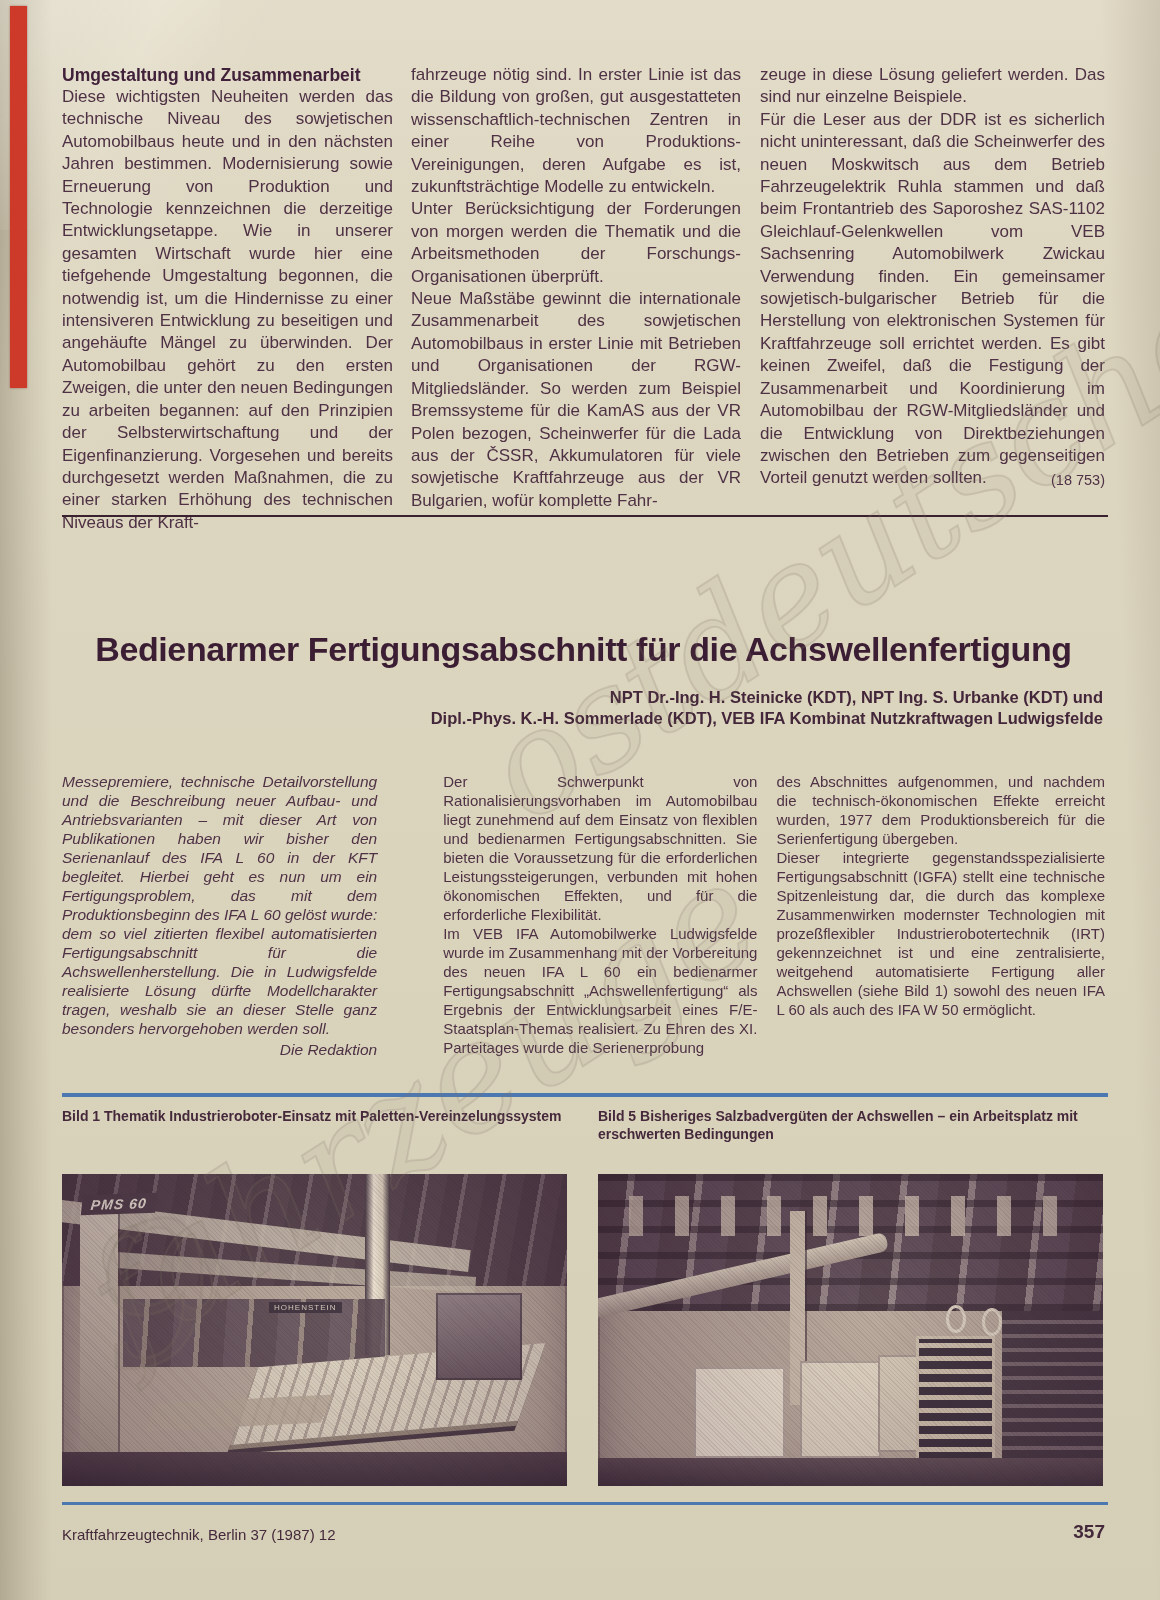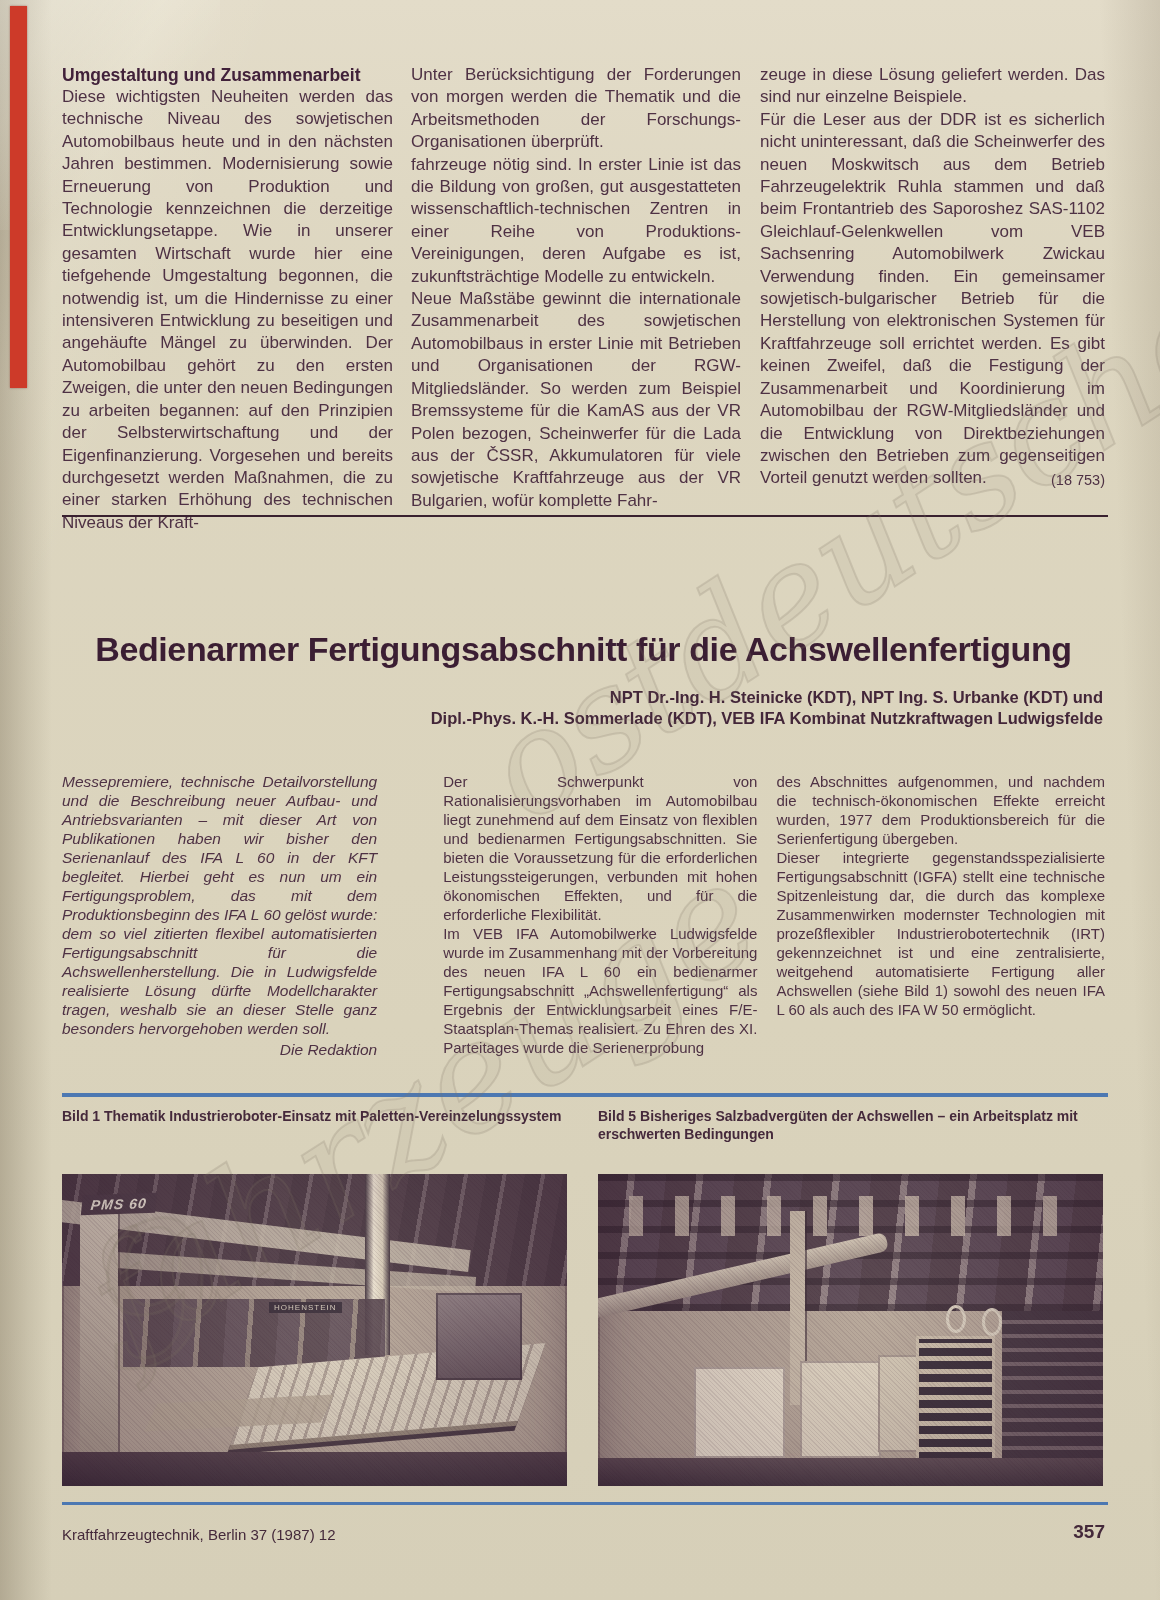--- a/index.html
+++ b/index.html
@@ -124,22 +124,22 @@
   <div class="wm wm3">9</div>
   <div class="wm wm1">ostdeutsche</div>
   <div class="wm wm2">fahrzeuge</div>
 
   <section class="article1">
     <div class="col c1">
       <h3>Umgestaltung und Zusammenarbeit</h3>
       <p>Diese wichtigsten Neuheiten werden das technische Niveau des sowjetischen Automobilbaus heute und in den nächsten Jahren bestimmen. Modernisierung sowie Erneuerung von Produktion und Technologie kennzeichnen die derzeitige Entwicklungsetappe. Wie in unserer gesamten Wirtschaft wurde hier eine tiefgehende Umgestaltung begonnen, die notwendig ist, um die Hindernisse zu einer intensiveren Entwicklung zu beseitigen und angehäufte Mängel zu überwinden. Der Automobilbau gehört zu den ersten Zweigen, die unter den neuen Bedingungen zu arbeiten begannen: auf den Prinzipien der Selbsterwirtschaftung und der Eigenfinanzierung. Vorgesehen und bereits durchgesetzt werden Maßnahmen, die zu einer starken Erhöhung des technischen Niveaus der Kraft-</p>
     </div>
     <div class="col c2">
+      <p>fahrzeuge nötig sind. In erster Linie ist das die Bildung von großen, gut ausgestatteten wissenschaftlich-technischen Zentren in einer Reihe von Produktions-Vereinigungen, deren Aufgabe es ist, zukunftsträchtige Modelle zu entwickeln.</p>
       <p>Unter Berücksichtigung der Forderungen von morgen werden die Thematik und die Arbeitsmethoden der Forschungs-Organisationen überprüft.</p>
-      <p>fahrzeuge nötig sind. In erster Linie ist das die Bildung von großen, gut ausgestatteten wissenschaftlich-technischen Zentren in einer Reihe von Produktions-Vereinigungen, deren Aufgabe es ist, zukunftsträchtige Modelle zu entwickeln.</p>
       <p>Neue Maßstäbe gewinnt die internationale Zusammenarbeit des sowjetischen Automobilbaus in erster Linie mit Betrieben und Organisationen der RGW-Mitgliedsländer. So werden zum Beispiel Bremssysteme für die KamAS aus der VR Polen bezogen, Scheinwerfer für die Lada aus der ČSSR, Akkumulatoren für viele sowjetische Kraftfahrzeuge aus der VR Bulgarien, wofür komplette Fahr-</p>
     </div>
     <div class="col c3">
       <p>zeuge in diese Lösung geliefert werden. Das sind nur einzelne Beispiele.</p>
       <p>Für die Leser aus der DDR ist es sicherlich nicht uninteressant, daß die Scheinwerfer des neuen Moskwitsch aus dem Betrieb Fahrzeugelektrik Ruhla stammen und daß beim Frontantrieb des Saporoshez SAS-1102 Gleichlauf-Gelenkwellen vom VEB Sachsenring Automobilwerk Zwickau Verwendung finden. Ein gemeinsamer sowjetisch-bulgarischer Betrieb für die Herstellung von elektronischen Systemen für Kraftfahrzeuge soll errichtet werden. Es gibt keinen Zweifel, daß die Festigung der Zusammenarbeit und Koordinierung im Automobilbau der RGW-Mitgliedsländer und die Entwicklung von Direktbeziehungen zwischen den Betrieben zum gegenseitigen Vorteil genutzt werden sollten.</p>
       <div class="arch">(18 753)</div>
     </div>
   </section>
 
   <div class="rule-dark"></div>

